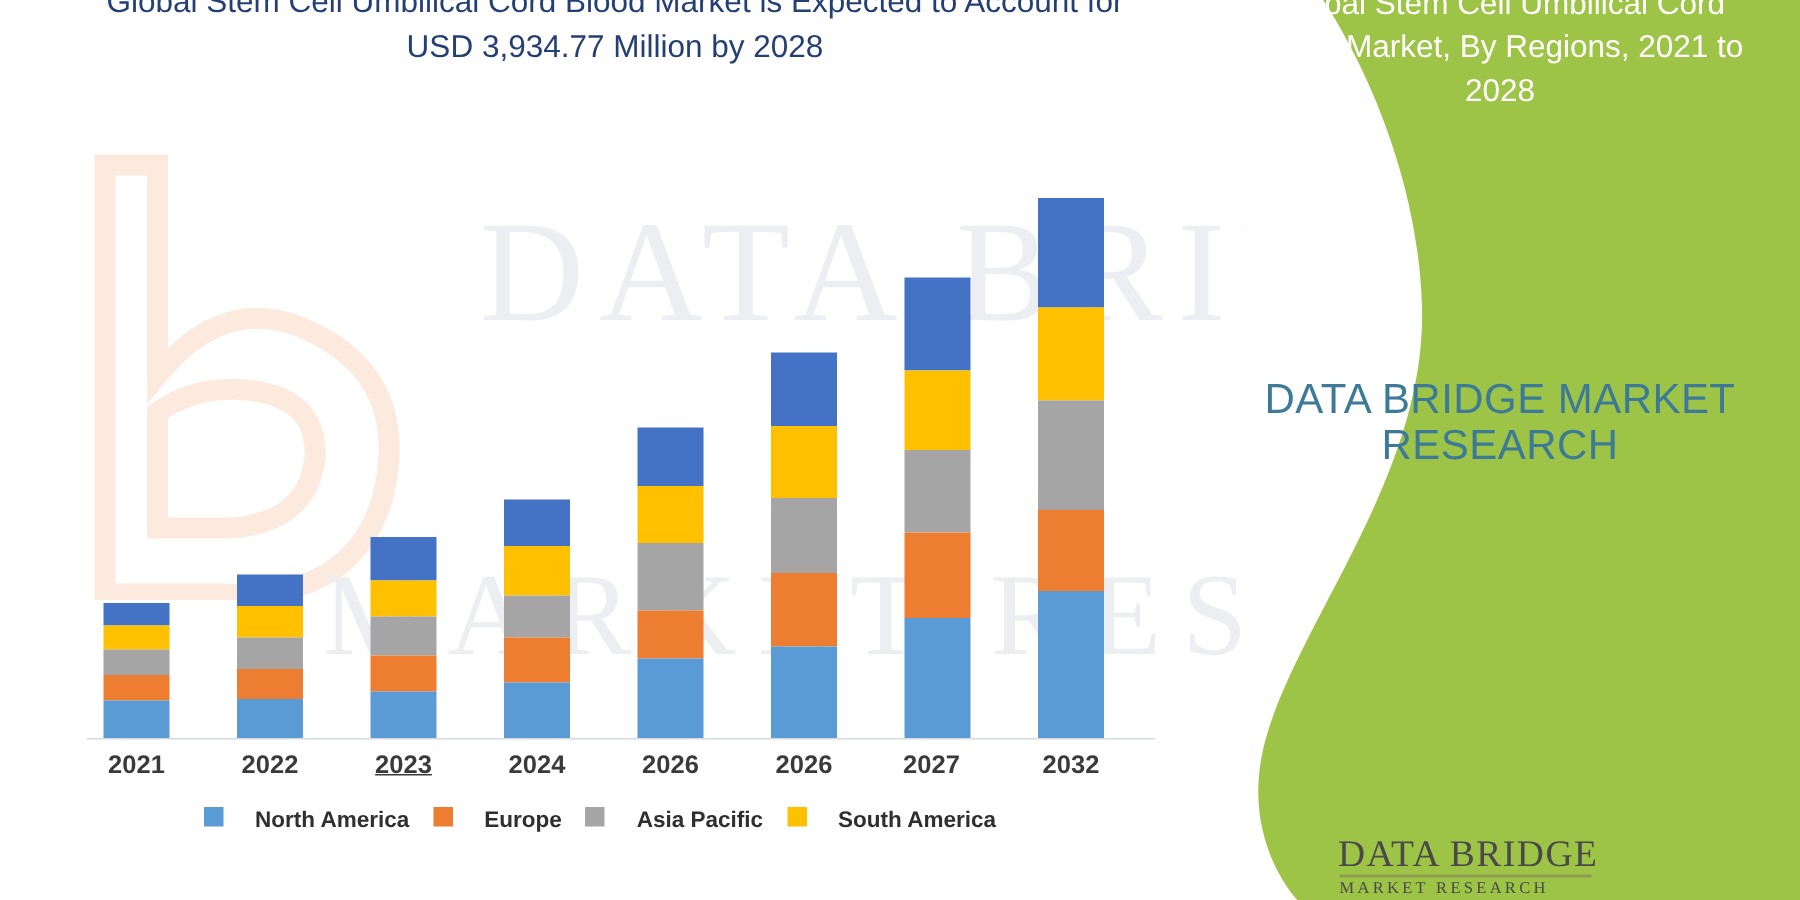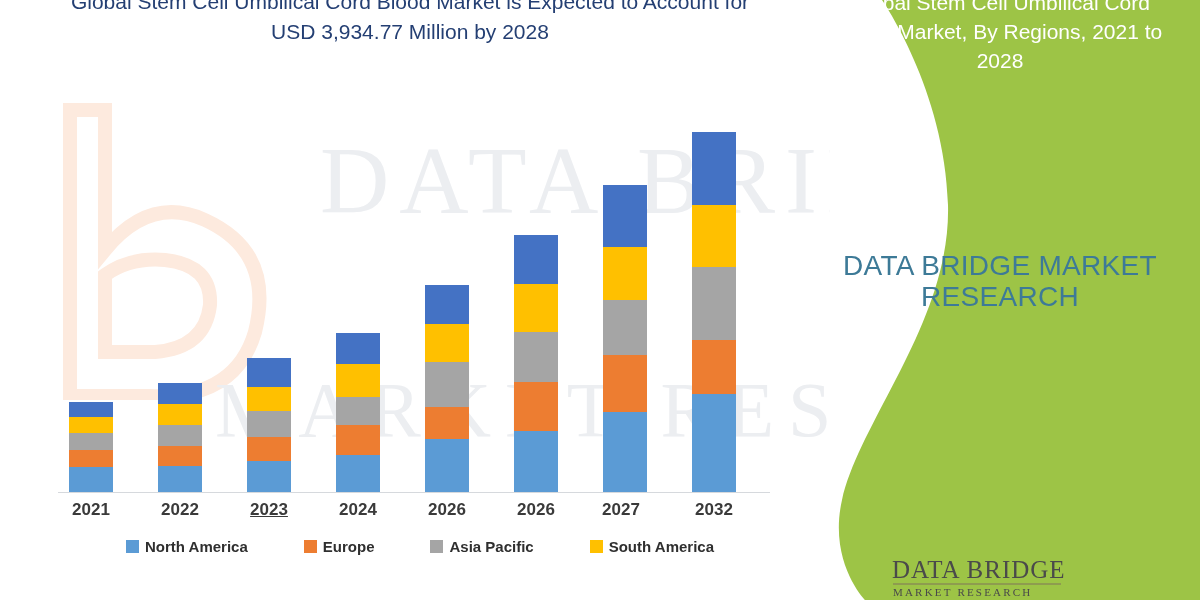--- a/index.html
+++ b/index.html
@@ -153,21 +153,21 @@
 
   #legend {
     position: absolute;
     left: 0; top: 538px;
     width: 800px;
     display: flex;
     justify-content: center;
     align-items: center;
     gap: 16px;
   }
-  .legend-item { display: flex; align-items: center; gap: 6px; margin-left: 40px; }
+  .legend-item { display: flex; gap: 21px; }
   .legend-swatch { width: 13px; height: 13px; display: inline-block; }
   .legend-label { font-size: 15px; font-weight: 700; color: #2f2f2f; }
 </style>
 </head>
 <body>
 
 <div id="chart-panel">
 
   <div id="watermark">
     <svg id="wm-b" viewBox="0 0 260 300">

